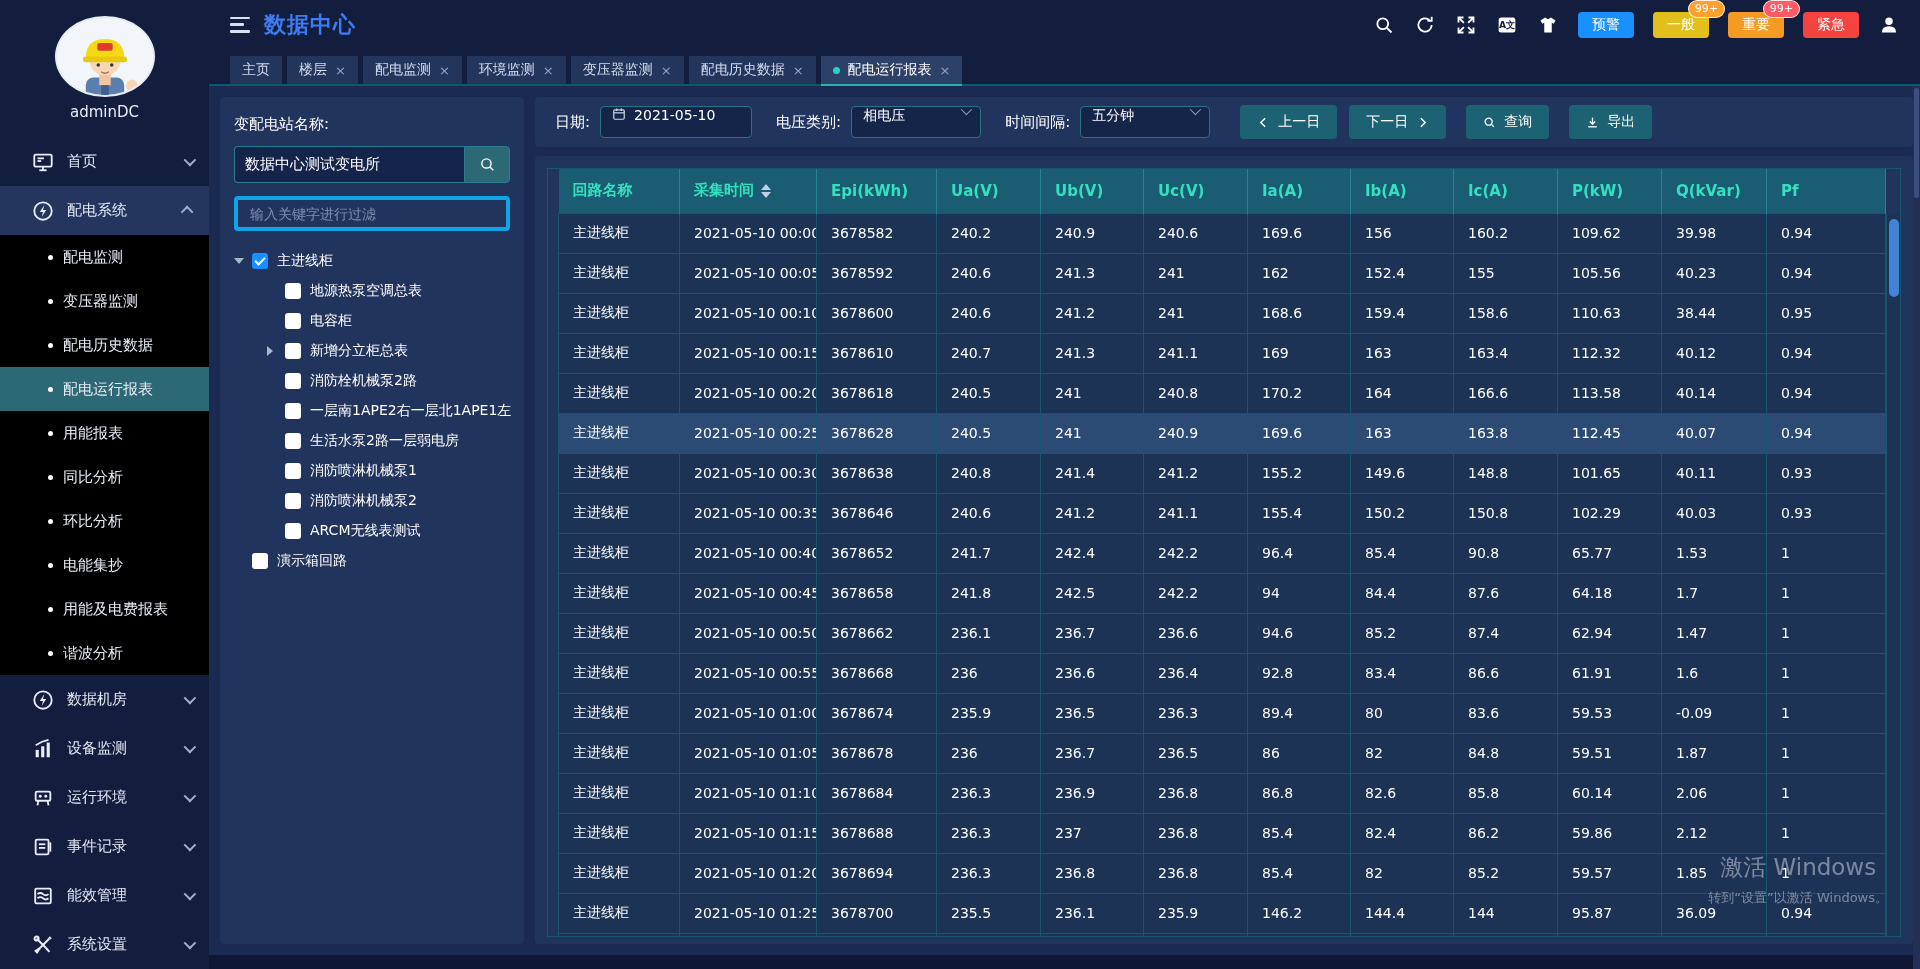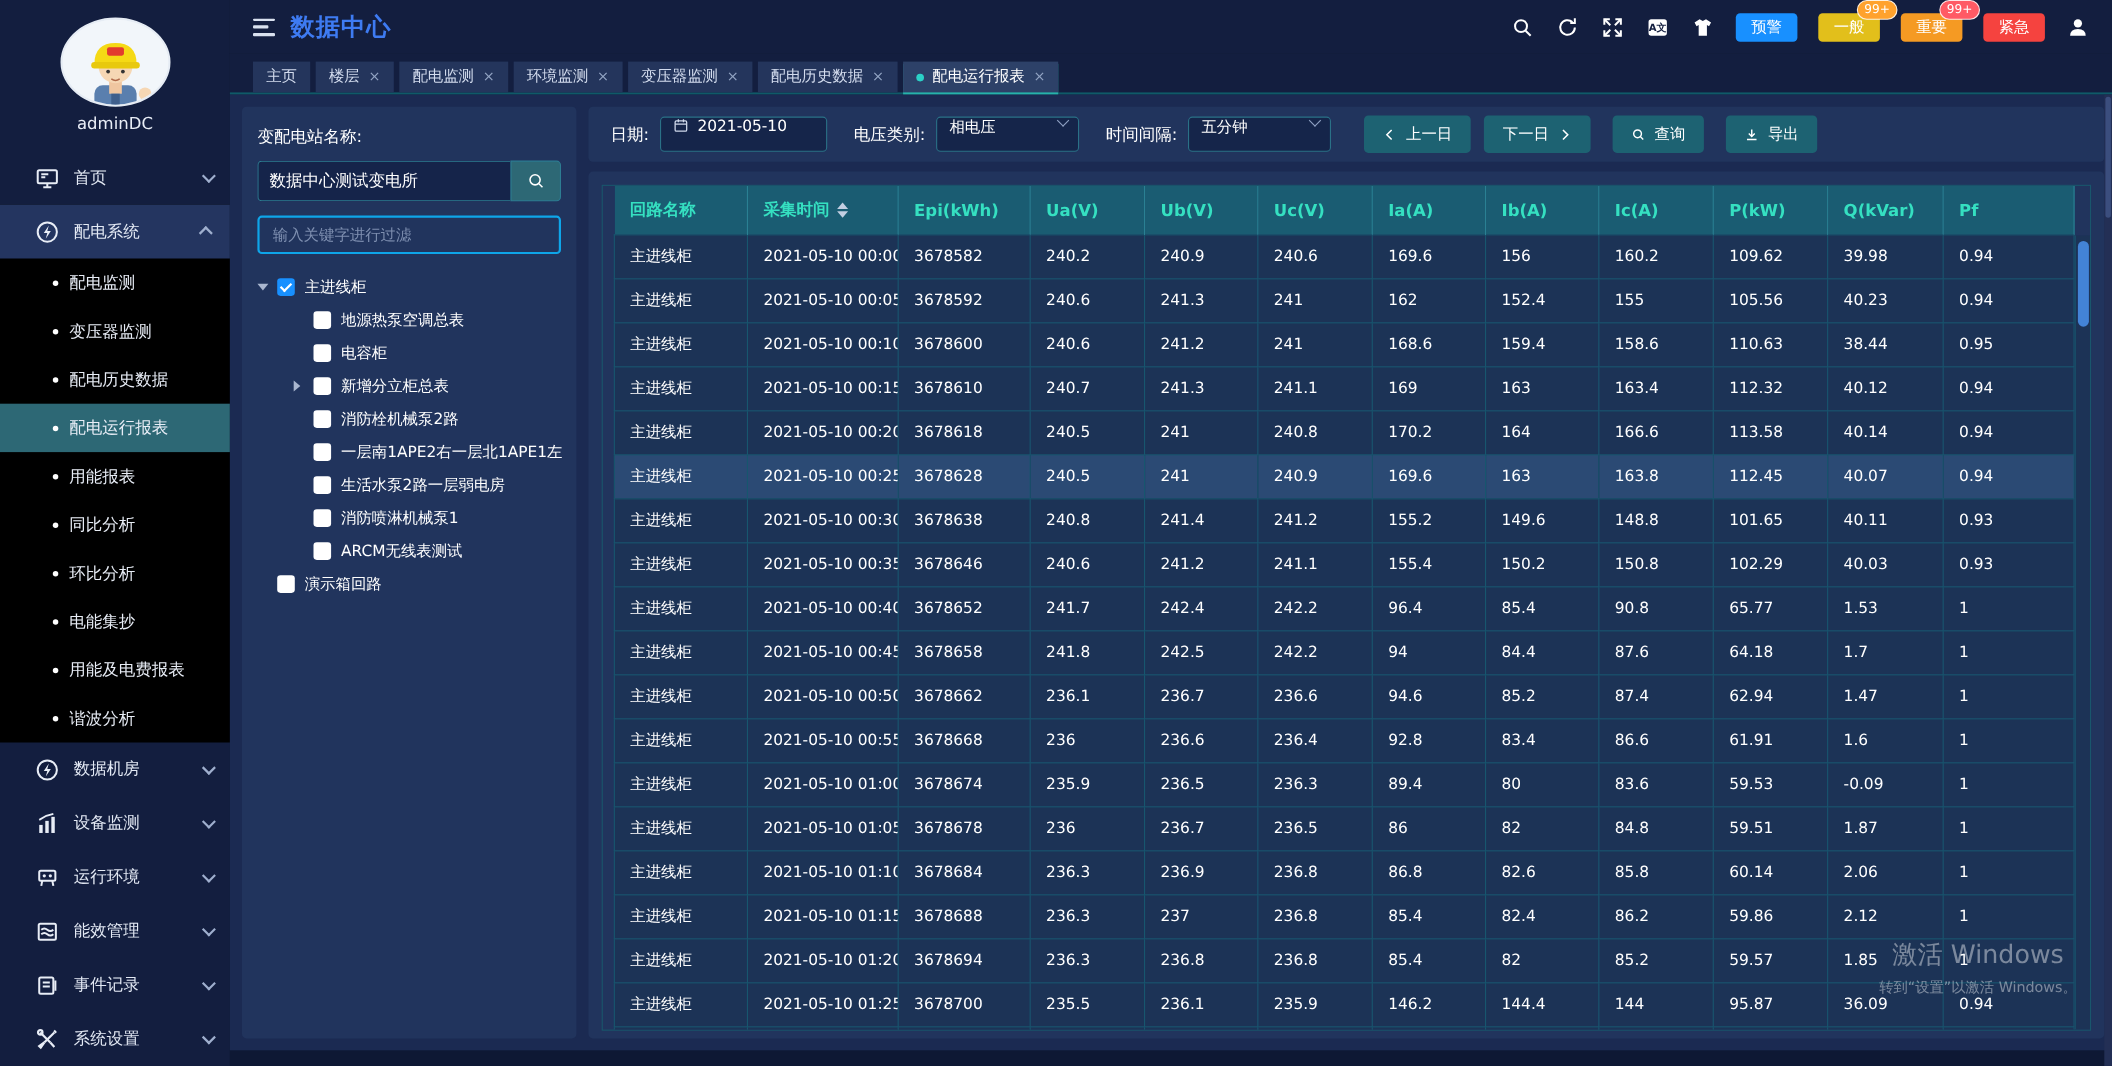--- a/index.html
+++ b/index.html
@@ -46,21 +46,21 @@
 
   
   .content { flex:1; display:flex; gap:11px; padding:11px 7px 11px 11px; background:#1b2a52; min-height:0; }
 
   
   .filter-panel { width:304px; flex:none; background:#21345d; border-radius:4px; padding:16px 14px; overflow:hidden; }
   .station-label { color:#fff; font-size:15px; margin:2px 0 12px; }
   .station-row { display:flex; }
   .station-input { flex:1; height:37px; background:#15244a; border:1px solid #2d7d92; border-right:none; border-radius:4px 0 0 4px; color:#fff; font-size:15px; padding:0 10px; outline:none; font-family:inherit; min-width:0; }
   .search-btn { width:46px; height:37px; background:#2d6875; border:1px solid #2d7d92; border-radius:0 4px 4px 0; display:flex; align-items:center; justify-content:center; cursor:pointer; }
-  .filter-input { width:100%; height:35px; margin-top:13px; background:transparent; border:2px solid #0ea5e9; border-radius:4px; color:#cfd9ec; font-size:14px; padding:12px 12px; outline:none; font-family:inherit; }
+  .filter-input { width:100%; height:35px; margin-top:13px; background:transparent; border:4px solid #0ea5e9; border-radius:4px; color:#cfd9ec; font-size:14px; padding:12px 12px; outline:none; font-family:inherit; }
   .filter-input::placeholder { color:#7e8fb0; }
   .tree { margin-top:15px; font-size:14px; }
   .tree-row { display:flex; align-items:center; height:30px; cursor:pointer; }
   .tree-row.lvl1 { padding-left:33px; }
   .tree-arrow { width:16px; flex:none; display:flex; align-items:center; }
   .tri-down { width:0; height:0; border-left:5px solid transparent; border-right:5px solid transparent; border-top:6px solid #a9b6cf; }
   .tri-right { width:0; height:0; border-top:5px solid transparent; border-bottom:5px solid transparent; border-left:6px solid #a9b6cf; }
   .tree-cb { width:16px; height:16px; border-radius:3px; background:#fff; margin:0 9px 0 2px; flex:none; position:relative; }
   .tree-cb.checked { background:#1890ff; }
   .tree-cb.checked::after { content:""; position:absolute; left:5px; top:2px; width:4px; height:8px; border-right:2px solid #fff; border-bottom:2px solid #fff; transform:rotate(45deg); }
@@ -208,37 +208,37 @@
                 <line x1="7" y1="15" x2="6" y2="20"></line>
                 <line x1="17" y1="15" x2="18" y2="20"></line>
               </svg></span>
             <span>运行环境</span>
             <span class="chev down"></span>
           </div>
         </div>
         <div class="menu-block">
           <div class="menu-item">
             <span class="mi-icon"><svg viewBox="0 0 24 24" fill="none" stroke="#e8edf6" stroke-width="2">
-                <rect x="3.5" y="4" width="17" height="16" rx="1.5"></rect>
-                <path d="M6 10 Q9 7.5 12 10 T18 10"></path>
-                <path d="M6 14.5 Q9 12 12 14.5 T18 14.5"></path>
-              </svg></span>
-            <span>能效管理</span>
-            <span class="chev down"></span>
-          </div>
-        </div>
-        <div class="menu-block">
-          <div class="menu-item">
-            <span class="mi-icon"><svg viewBox="0 0 24 24" fill="none" stroke="#e8edf6" stroke-width="2">
                 <rect x="4" y="4" width="14" height="16" rx="1.5"></rect>
                 <line x1="7.5" y1="9" x2="14.5" y2="9"></line>
                 <line x1="7.5" y1="13" x2="14.5" y2="13"></line>
                 <line x1="20" y1="7" x2="20" y2="17"></line>
               </svg></span>
             <span>事件记录</span>
+            <span class="chev down"></span>
+          </div>
+        </div>
+        <div class="menu-block">
+          <div class="menu-item">
+            <span class="mi-icon"><svg viewBox="0 0 24 24" fill="none" stroke="#e8edf6" stroke-width="2">
+                <rect x="3.5" y="4" width="17" height="16" rx="1.5"></rect>
+                <path d="M6 10 Q9 7.5 12 10 T18 10"></path>
+                <path d="M6 14.5 Q9 12 12 14.5 T18 14.5"></path>
+              </svg></span>
+            <span>能效管理</span>
             <span class="chev down"></span>
           </div>
         </div>
         <div class="menu-block">
           <div class="menu-item">
             <span class="mi-icon"><svg viewBox="0 0 24 24" fill="none" stroke="#e8edf6" stroke-width="2.2">
                 <path d="M5 5 L15 15"></path>
                 <path d="M19 5 L9 15"></path>
                 <circle cx="5" cy="5" r="2.2"></circle>
                 <path d="M9 15 L5.5 20 L4 18.5 L9 15" fill="#e8edf6"></path>
@@ -398,20 +398,25 @@
               <span class="tree-label">生活水泵2路一层弱电房</span>
             </div>
             <div class="tree-row lvl1">
               <span class="tree-arrow"></span>
               <span class="tree-cb"></span>
               <span class="tree-label">消防喷淋机械泵1</span>
             </div>
             <div class="tree-row lvl1">
               <span class="tree-arrow"></span>
               <span class="tree-cb"></span>
+              <span class="tree-label">消防喷淋机械泵2</span>
+            </div>
+            <div class="tree-row lvl1">
+              <span class="tree-arrow"></span>
+              <span class="tree-cb"></span>
               <span class="tree-label">ARCM无线表测试</span>
             </div>
             <div class="tree-row">
               <span class="tree-arrow"></span>
               <span class="tree-cb"></span>
               <span class="tree-label">演示箱回路</span>
             </div>
           </div>
       </section>
 

